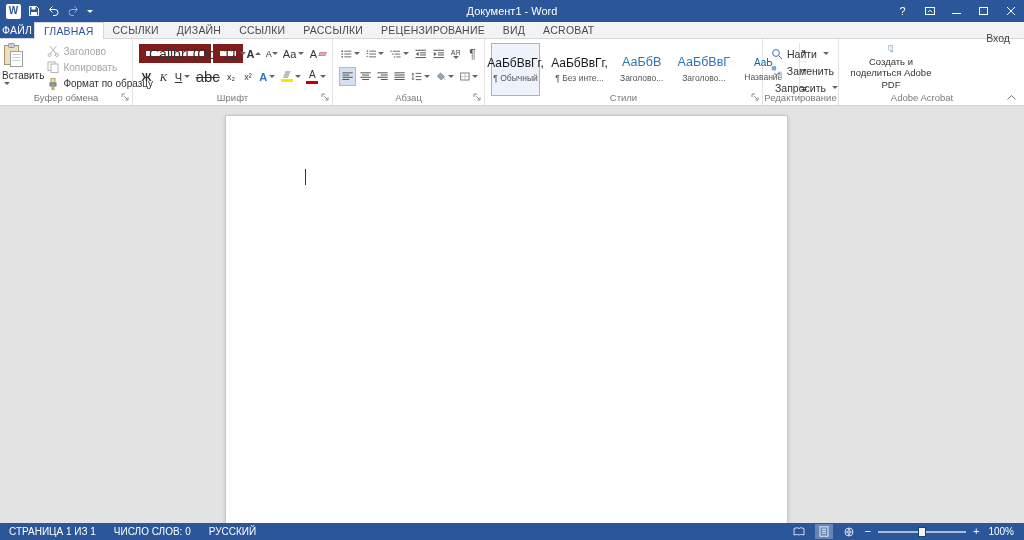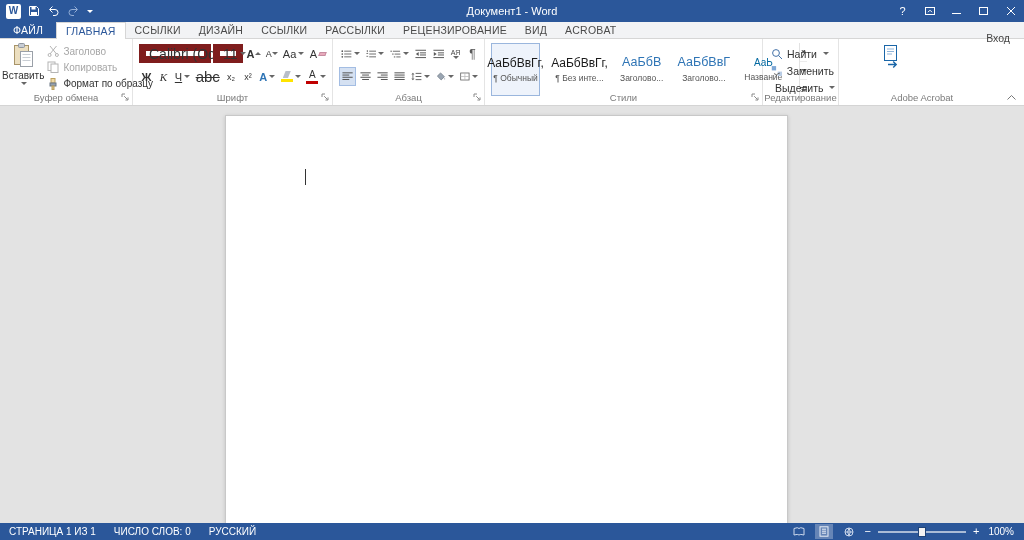--- a/index.html
+++ b/index.html
@@ -16,36 +16,36 @@
 .qat-caret{width:0;height:0;border-left:3px solid transparent;border-right:3px solid transparent;border-top:3px solid #fff;display:inline-block}
 .tb-title{position:absolute;left:0;right:0;text-align:center;font-size:11px;line-height:22px;pointer-events:none}
 .tb-right{margin-left:auto;display:flex;align-items:stretch;height:100%}
 .winbtn{width:27px;display:flex;align-items:center;justify-content:center;font-size:11px;position:relative}
 .min-ic{width:9px;height:1px;background:#fff;display:block;margin-top:4px}
 .max-ic{width:9px;height:8px;border:1px solid #fff;display:block}
 
 
 .tabrow{position:absolute;top:22px;left:0;right:0;height:17px;background:#f2f3f5;border-bottom:1px solid #d6d6d6;display:flex;align-items:stretch;font-size:10.5px;z-index:4}
 .tab{display:flex;align-items:center;padding:0 9px;color:#4a4a4a;letter-spacing:.2px;white-space:nowrap}
-.tab.file{background:#2b579a;color:#fff;padding:0 13px}
+.tab.file{background:#2b579a;color:#fff;padding:0 2px}
 .tab.active{background:#fff;color:#2b579a;border:1px solid #d6d6d6;border-bottom:none;margin-bottom:-1px;z-index:2}
 .signin{margin-left:auto;display:flex;align-items:center;padding:16px 14px;color:#444}
 
 
 .ribbon{position:absolute;top:39px;left:0;right:0;height:67px;background:#fff;border-bottom:1px solid #d4d4d4;display:flex;z-index:3}
 .rgroup{position:relative;height:100%;border-right:1px solid #e4e4e4;padding:2px 2px 14px 2px;flex:none}
 .rgroup-title{position:absolute;bottom:2px;left:0;right:0;text-align:center;font-size:9.5px;color:#7a7a7a;white-space:nowrap}
 .launcher{position:absolute;right:2px;bottom:3px}
 .caret{width:0;height:0;border-left:3px solid transparent;border-right:3px solid transparent;border-top:3.5px solid #666;display:inline-block;margin-left:2px}
 .tri-up{width:0;height:0;border-left:3px solid transparent;border-right:3px solid transparent;border-bottom:3.5px solid #666;display:inline-block}
 .tri-down{width:0;height:0;border-left:3px solid transparent;border-right:3px solid transparent;border-top:3.5px solid #666;display:inline-block}
 
 
 .clip-wrap{display:flex;height:100%}
-.paste-btn{width:44px;display:flex;flex-direction:column;align-items:center;padding-top:2px;gap:1px}
+.paste-btn{width:44px;display:flex;flex-direction:column;padding-top:2px;gap:1px}
 .paste-label{font-size:10px;color:#333}
 .clip-small{display:flex;flex-direction:column;padding-top:3px;gap:2px}
 .sbtn{display:flex;align-items:center;gap:4px;font-size:10px;color:#333;height:15px;padding:0 3px;white-space:nowrap}
 .sbtn.disabled{color:#a6a6a6}
 
 
 .font-rows{display:flex;flex-direction:column;gap:4px;padding:3px 2px 0 4px}
 .frow{display:flex;align-items:center;gap:2px}
 .combo{display:flex;align-items:center;justify-content:space-between;border:7px solid #7f1d1d;background:#fff;height:19px;padding:0 3px;font-size:14px;color:#333;white-space:nowrap}
 .fname{width:72px}
@@ -470,35 +470,36 @@
               <path d="M3 8.6 q2.2 2.6 5.4 -0.4" fill="none" stroke="#6a6a6a"></path>
               <path d="M8.8 9.4 L8.6 7.6 L7 8.6 z" fill="#6a6a6a"></path>
             </svg>
           <span>Заменить</span>
         </div>
         <div class="edit-row">
           <svg width="12" height="12" viewBox="0 0 12 12">
               <rect x="0.8" y="0.8" width="9" height="9" fill="none" stroke="#bcbcbc" stroke-dasharray="1.6 1.4"></rect>
               <polygon points="5,3 5,11 7,8.8 8.6,11.6 9.8,10.8 8.2,8.2 10.6,8" fill="#fff" stroke="#555"></polygon>
             </svg>
-          <span>Выделить</span>
+          <span>Запросить</span>
           <span class="caret"></span>
         </div>
       </div>
       <div class="rgroup-title">Редактирование</div>
     </div>
 
     <div class="rgroup" style="width:166px;border-right:none">
       <div class="acrobat-wrap">
         <div class="bigbtn w1">
           <svg width="22" height="24" viewBox="0 0 22 24">
               <rect x="4.5" y="0.5" width="12" height="15" fill="#fff" stroke="#1a66a8"></rect>
               <path d="M7 4 h7 M7 6.5 h7 M7 9 h5" stroke="#8fb4d9"></path>
               <path d="M8 19.5 h8 M13.2 16.5 l3 3 -3 3" fill="none" stroke="#1a66a8" stroke-width="1.4"></path>
             </svg>
+          <span class="big-label">Создать и поделиться Adobe PDF</span>
         </div>
       </div>
       <div class="rgroup-title">Adobe Acrobat</div>
     </div>
 
     <svg class="collapse" width="11" height="7" viewBox="0 0 11 7">
         <path d="M1.5 5.5 L5.5 1.5 L9.5 5.5" fill="none" stroke="#777"></path>
       </svg>
   </div>
 

